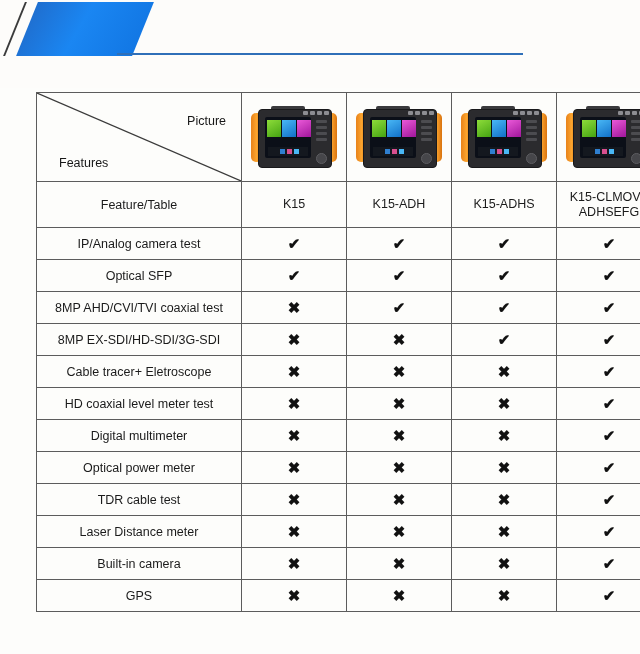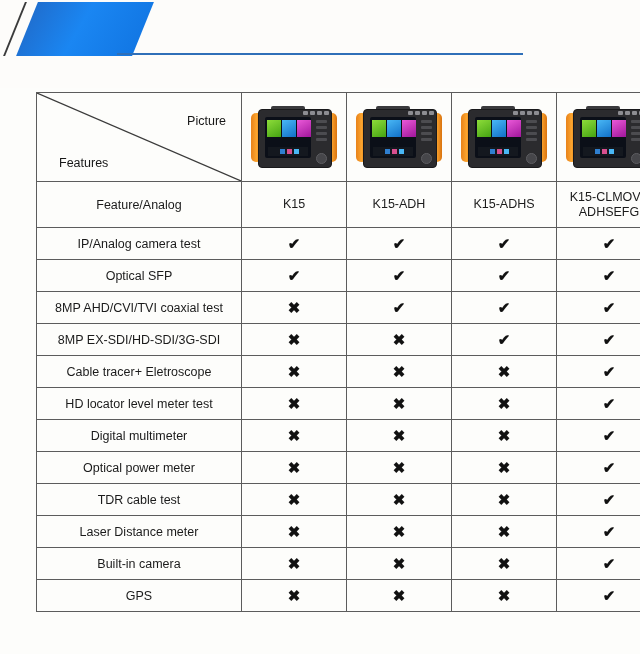--- a/index.html
+++ b/index.html
@@ -432,21 +432,21 @@
                   <span></span>
                   <span></span>
                   <span></span>
                 </div>
                 <div class="dev-dial"></div>
               </div>
             </div>
           </td>
         </tr>
         <tr>
-          <td class="model-head">Feature/Analog</td>
+          <td class="model-head">Feature/Table</td>
           <td class="model-name">
             <div>K15</div>
           </td>
           <td class="model-name">
             <div>K15-ADH</div>
           </td>
           <td class="model-name">
             <div>K15-ADHS</div>
           </td>
           <td class="model-name">
@@ -483,21 +483,21 @@
           <td class="mark"><span class="glyph check">✔</span></td>
         </tr>
         <tr>
           <td class="feature">Cable tracer+ Eletroscope</td>
           <td class="mark"><span class="glyph cross">✖</span></td>
           <td class="mark"><span class="glyph cross">✖</span></td>
           <td class="mark"><span class="glyph cross">✖</span></td>
           <td class="mark"><span class="glyph check">✔</span></td>
         </tr>
         <tr>
-          <td class="feature">HD locator level meter test</td>
+          <td class="feature">HD coaxial level meter test</td>
           <td class="mark"><span class="glyph cross">✖</span></td>
           <td class="mark"><span class="glyph cross">✖</span></td>
           <td class="mark"><span class="glyph cross">✖</span></td>
           <td class="mark"><span class="glyph check">✔</span></td>
         </tr>
         <tr>
           <td class="feature">Digital multimeter</td>
           <td class="mark"><span class="glyph cross">✖</span></td>
           <td class="mark"><span class="glyph cross">✖</span></td>
           <td class="mark"><span class="glyph cross">✖</span></td>

